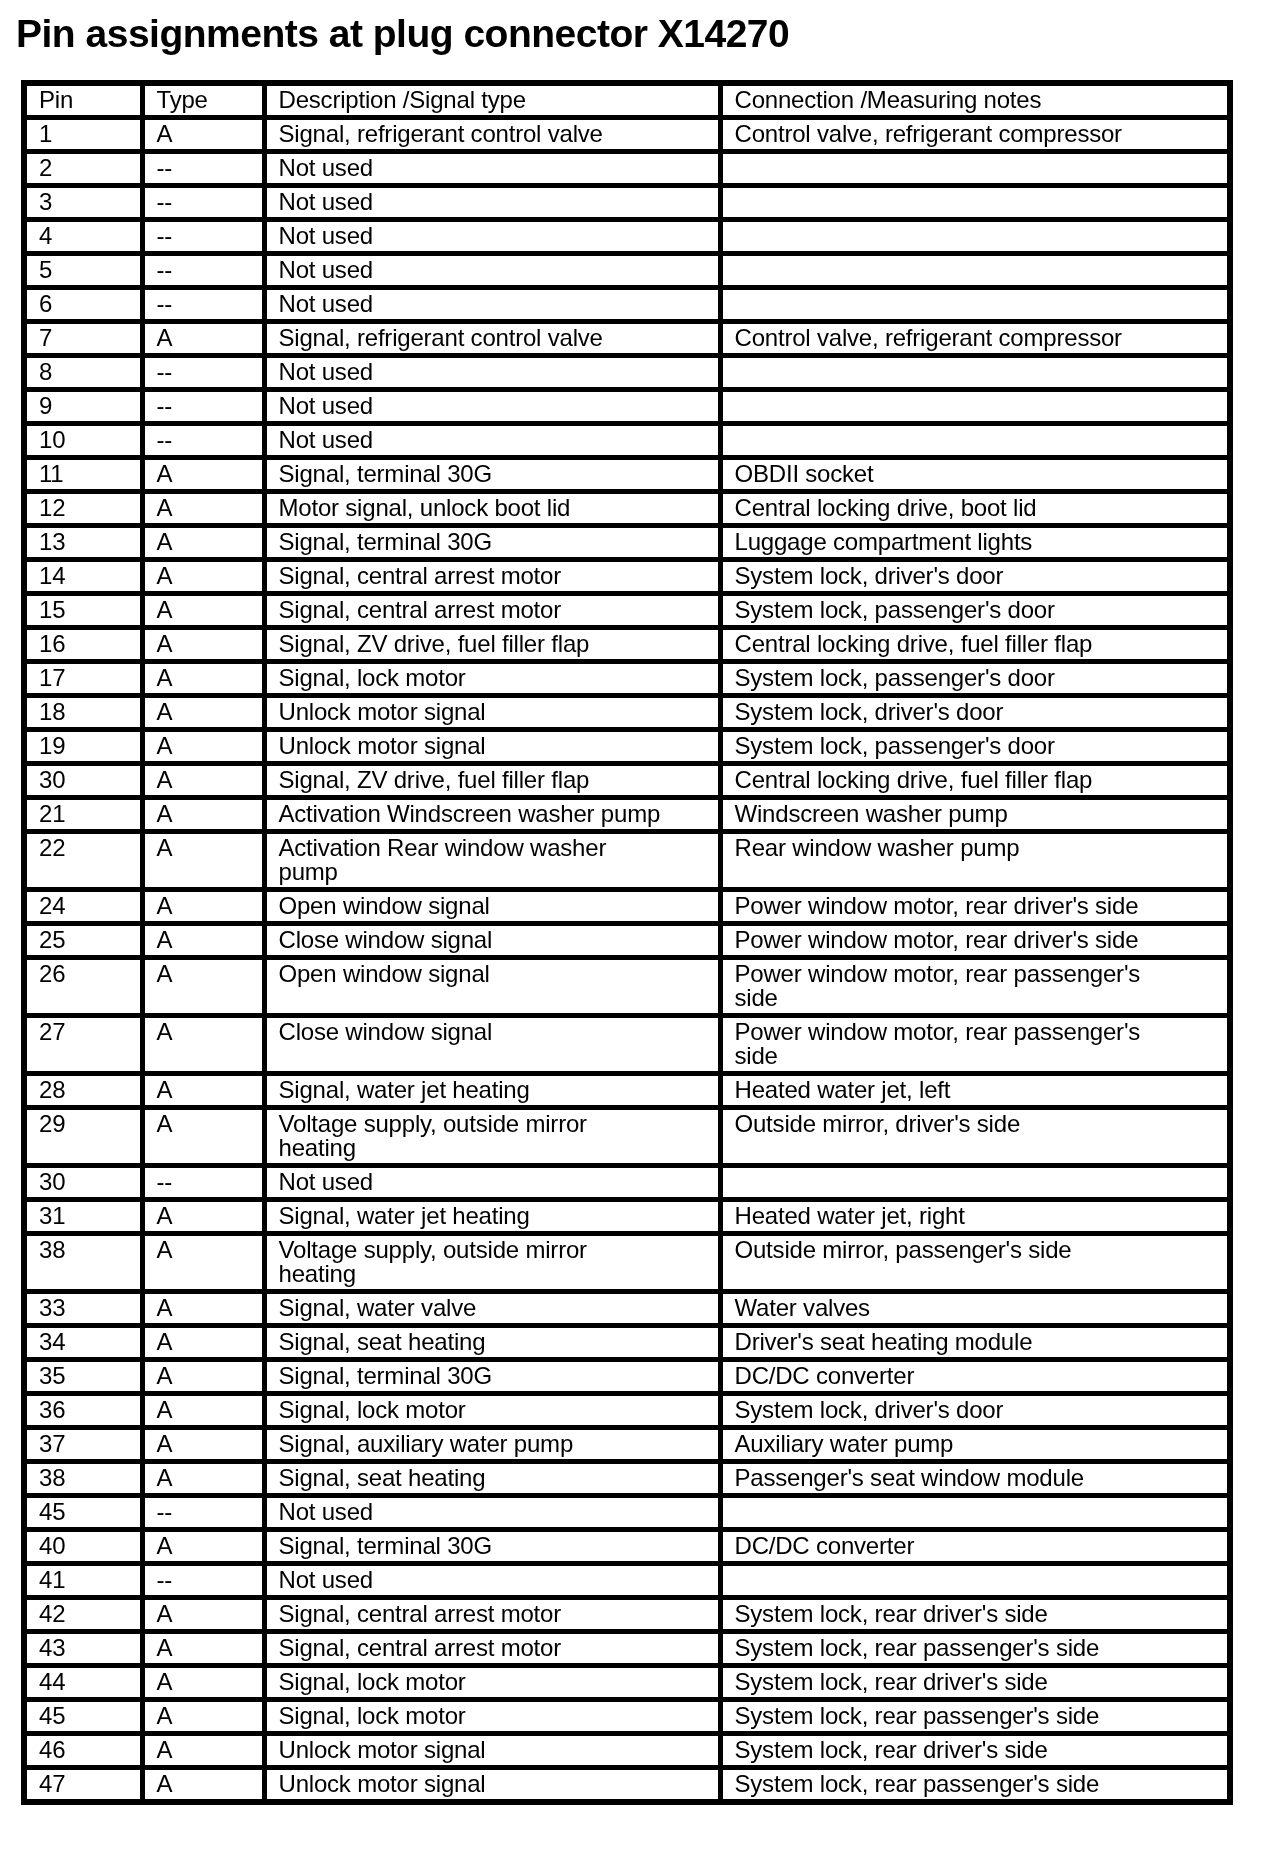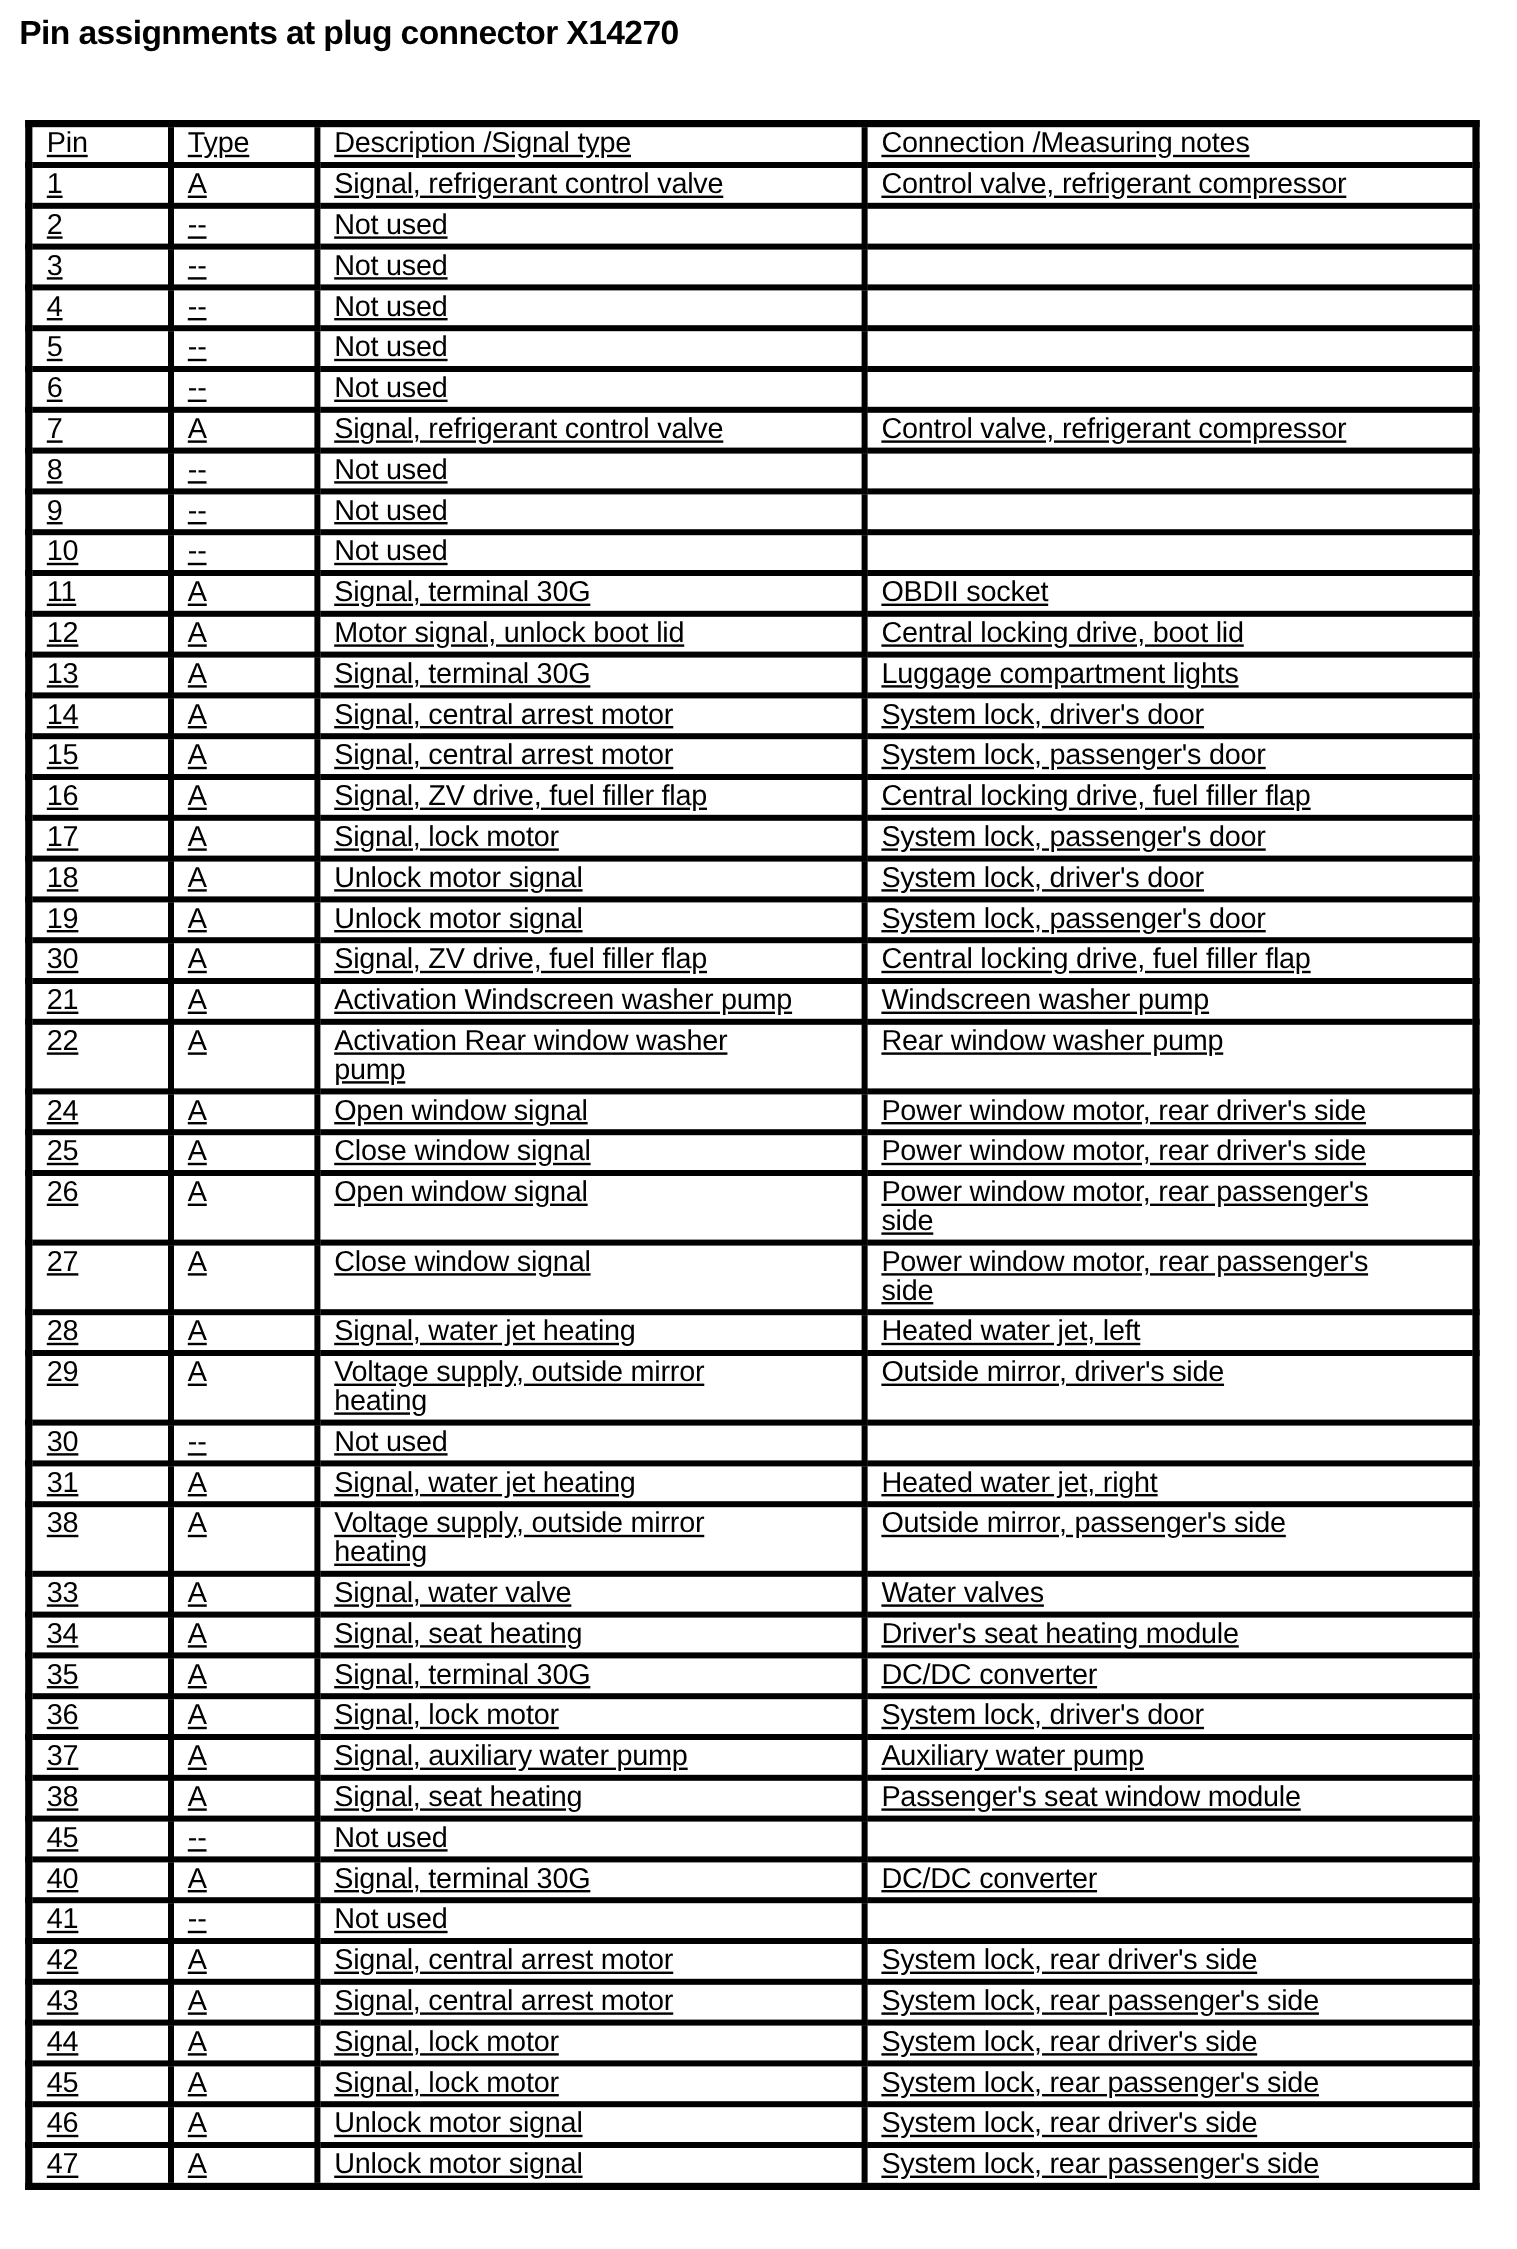--- a/index.html
+++ b/index.html
@@ -11,34 +11,33 @@
     color: #000000;
     font-family: "Liberation Sans", sans-serif;
     position: relative;
     overflow: hidden;
   }
   .page-title {
     position: absolute;
     top: 12px;
     left: 16px;
     margin: 0;
-    font-size: 28px;
+    font-size: 39px;
     font-weight: 700;
     letter-spacing: -0.5px;
     white-space: nowrap;
   }
   table.pin-table {
     position: absolute;
-    top: 100px;
+    top: 80px;
     left: 21px;
     width: 1206px;
     border-collapse: collapse;
     table-layout: fixed;
     border: 6px solid #000000;
-    text-decoration: underline;
   }
   col.c-pin  { width: 118px; }
   col.c-type { width: 122px; }
   col.c-desc { width: 456px; }
   col.c-conn { width: 510px; }
   .pin-table th, .pin-table td {
     border: 5px solid #000000;
     padding: 2px 8px 3px 12px;
     font-size: 24px;
     line-height: 24px;

